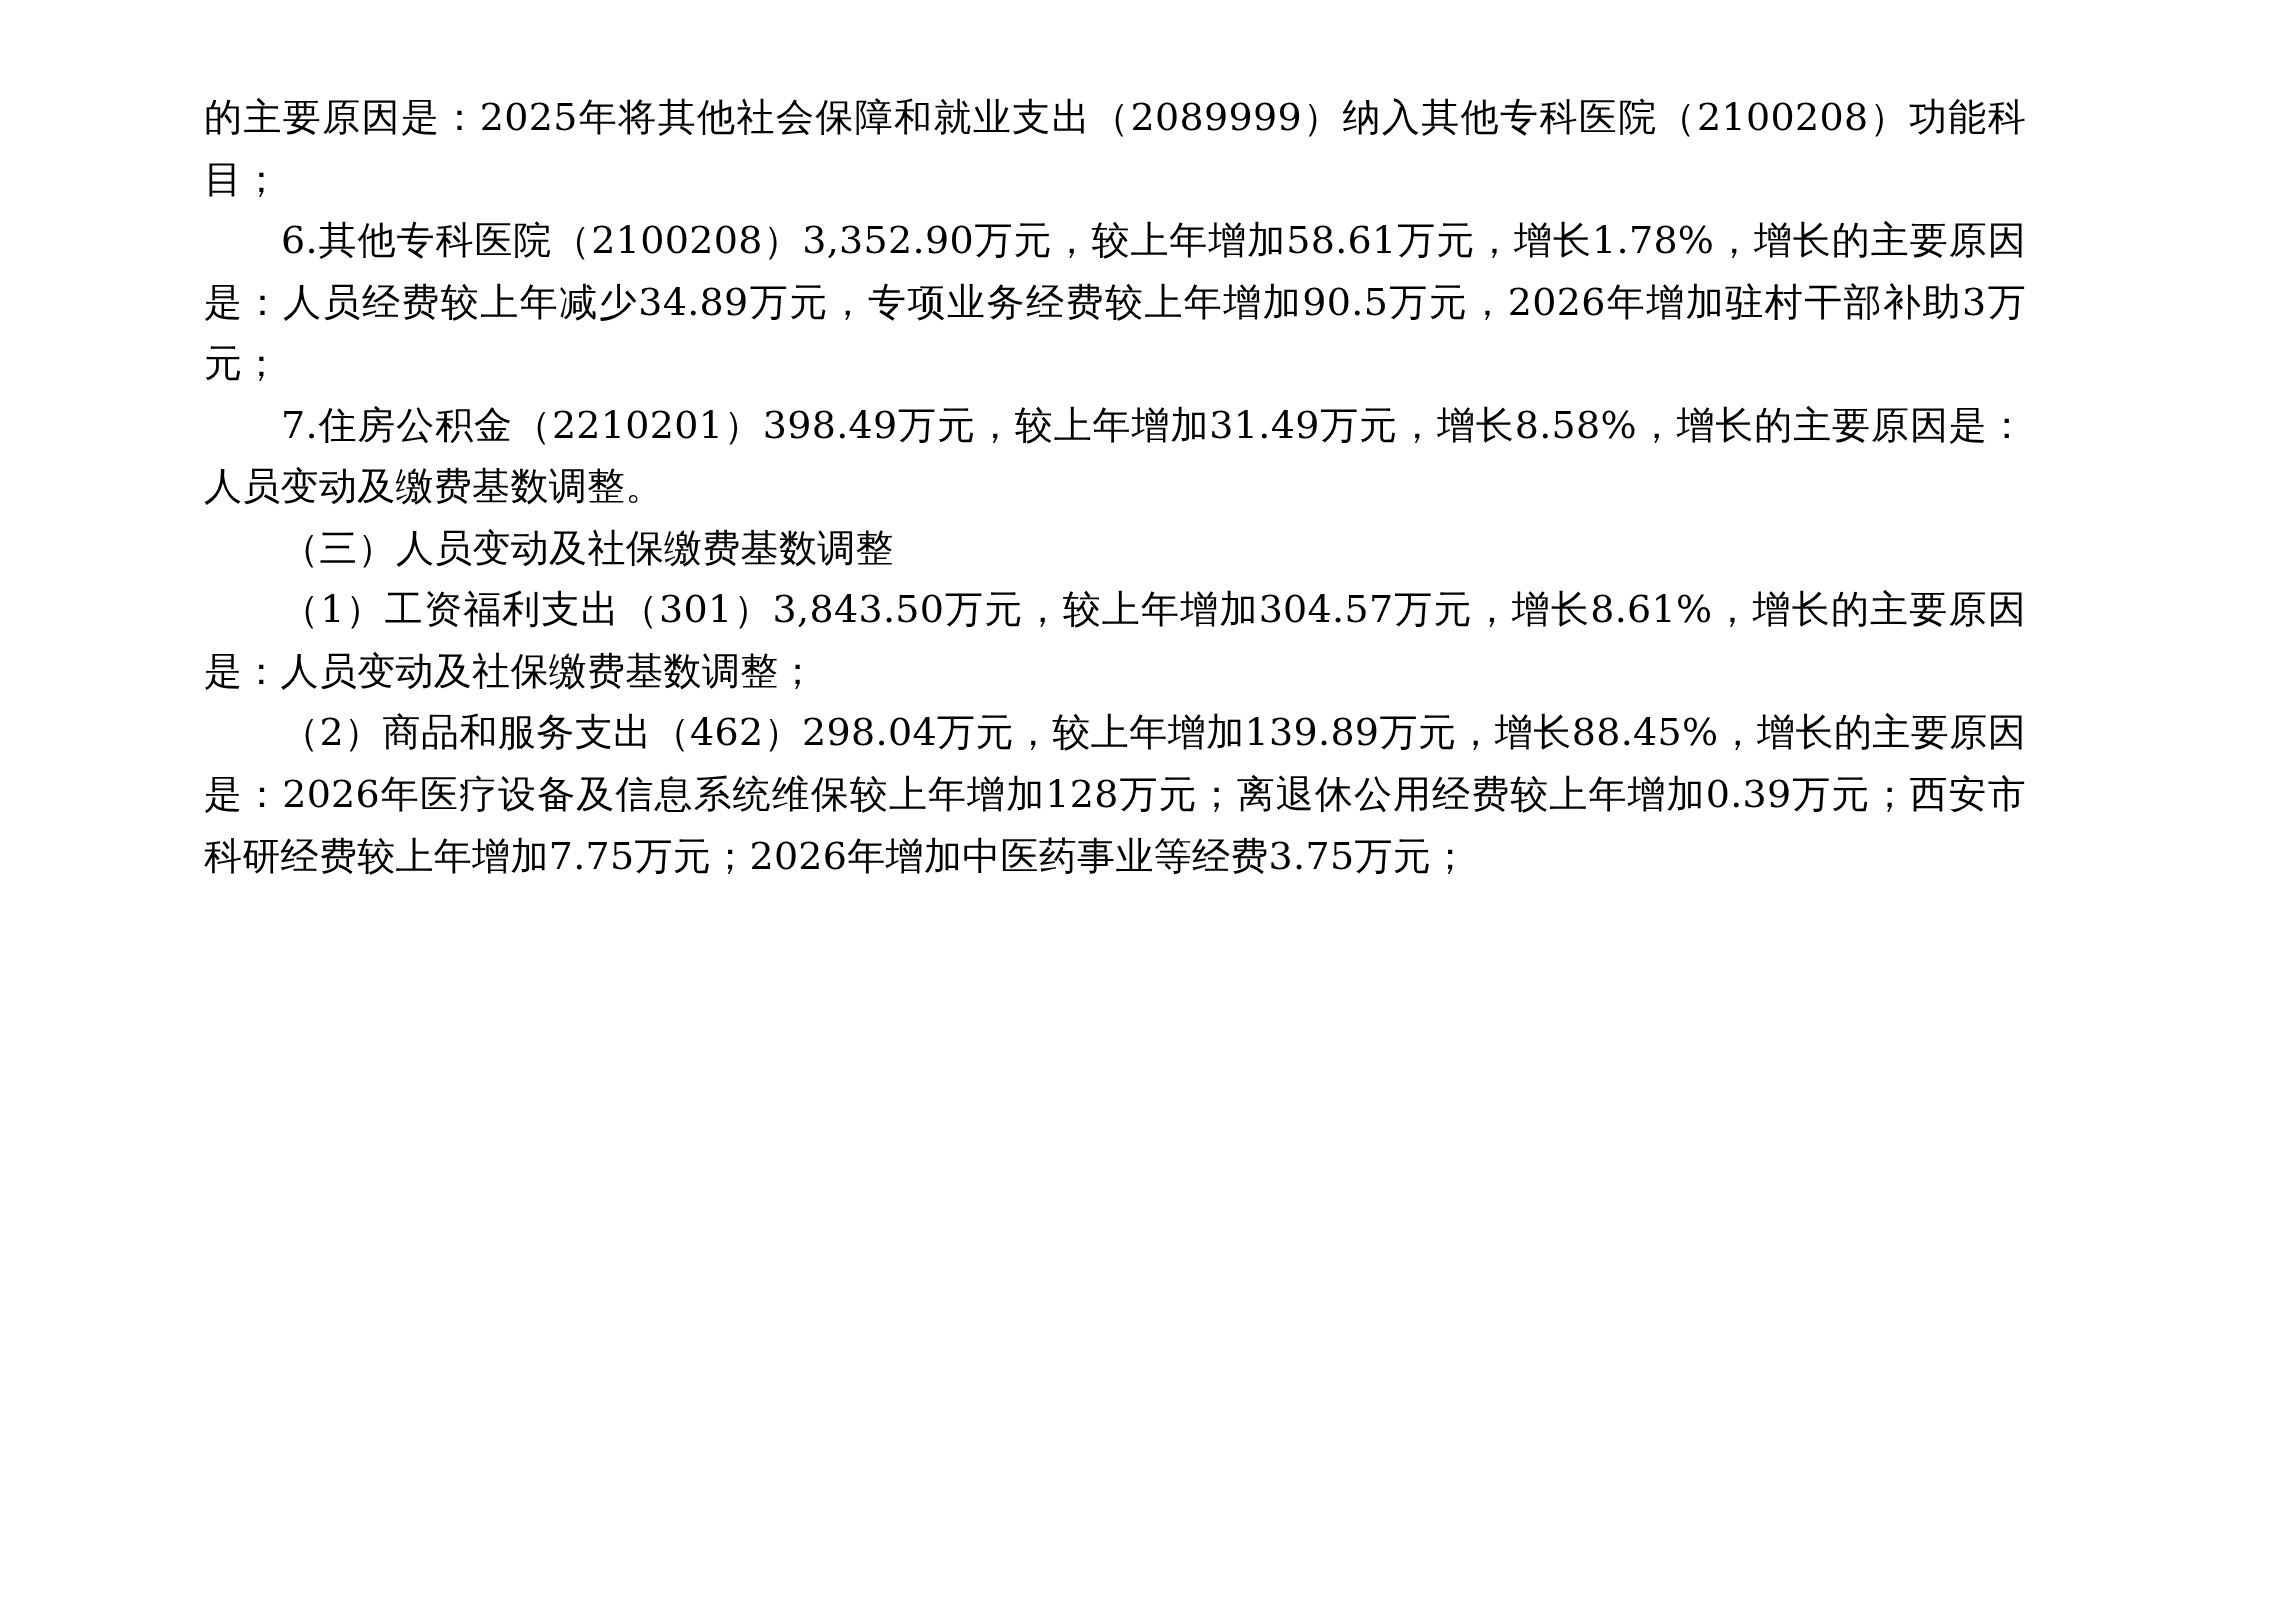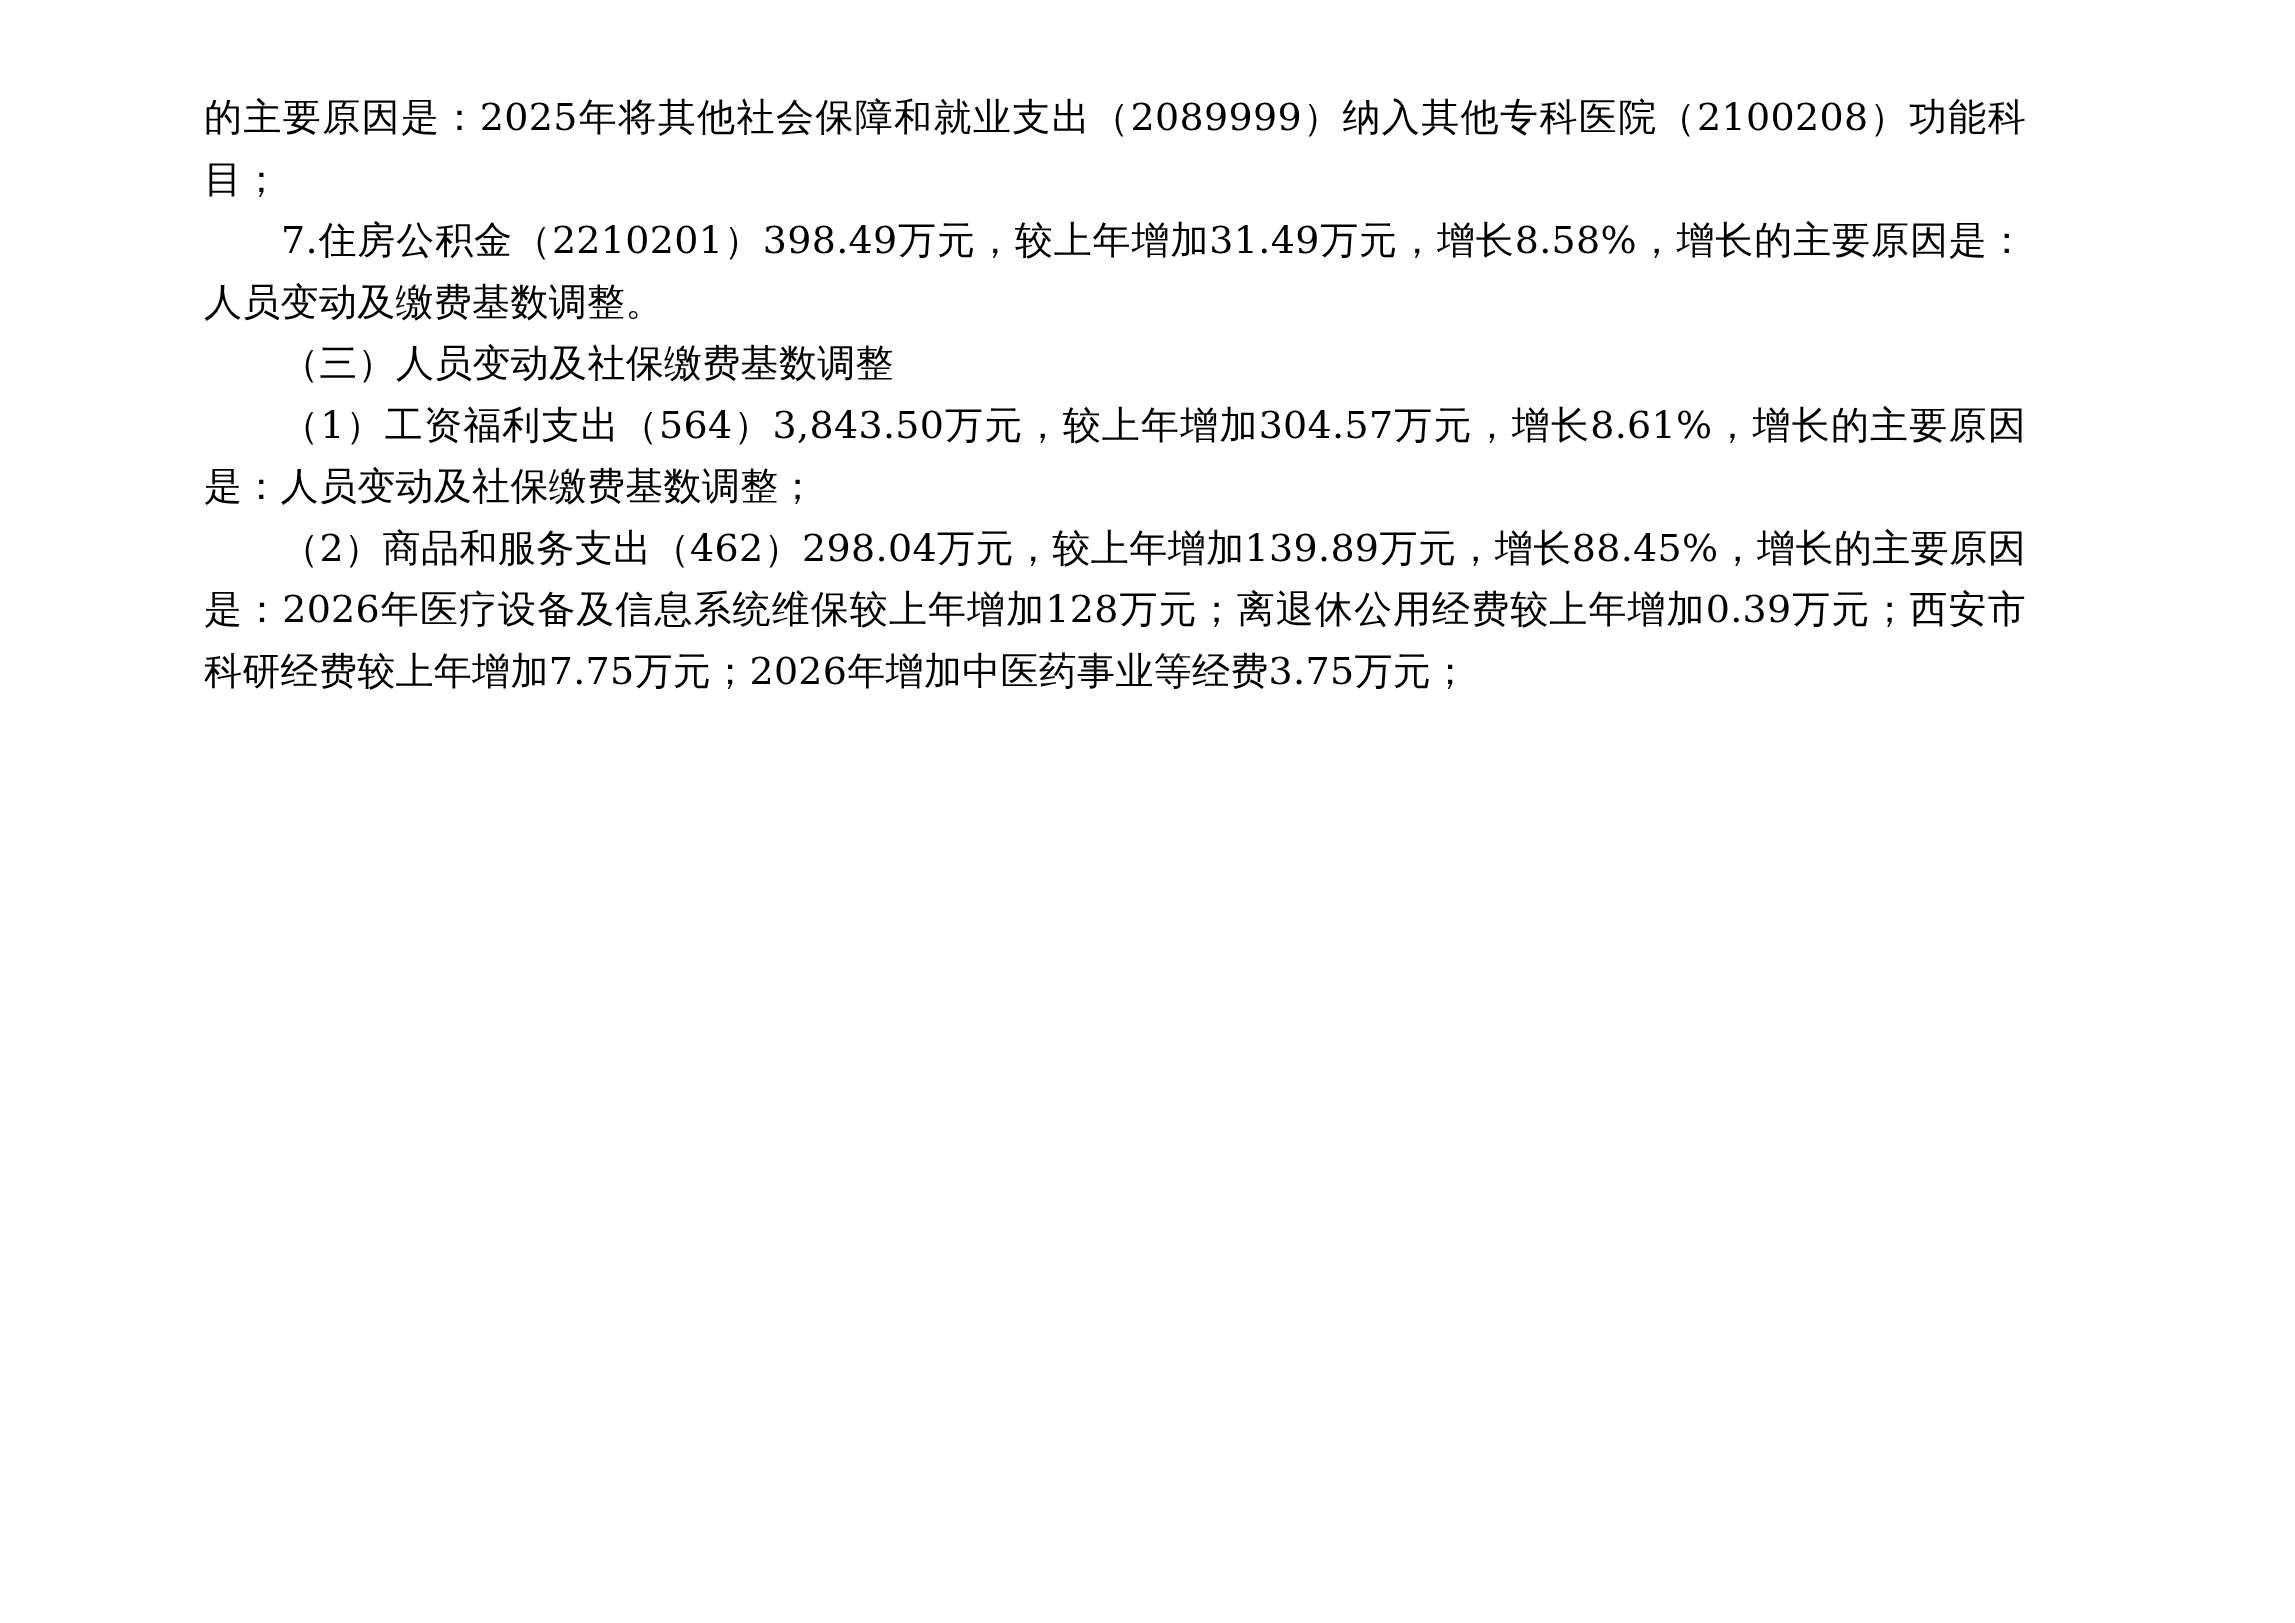--- a/index.html
+++ b/index.html
@@ -35,19 +35,20 @@
   p.indent {
     text-indent: 77px;
   }
 </style>
 </head>
 <body>
 
 <div class="page">
   <div class="doc-body">
     <p class="para">的主要原因是：2025年将其他社会保障和就业支出（2089999）纳入其他专科医院（2100208）功能科目；</p>
+    <p class="para indent">6.其他专科医院（2100208）3,352.90万元，较上年增加58.61万元，增长1.78%，增长的主要原因是：人员经费较上年减少34.89万元，专项业务经费较上年增加90.5万元，2026年增加驻村干部补助3万元；</p>
     <p class="para indent">7.住房公积金（2210201）398.49万元，较上年增加31.49万元，增长8.58%，增长的主要原因是：人员变动及缴费基数调整。</p>
     <p class="para indent">（三）人员变动及社保缴费基数调整</p>
-    <p class="para indent">（1）工资福利支出（564）3,843.50万元，较上年增加304.57万元，增长8.61%，增长的主要原因是：人员变动及社保缴费基数调整；</p>
+    <p class="para indent">（1）工资福利支出（301）3,843.50万元，较上年增加304.57万元，增长8.61%，增长的主要原因是：人员变动及社保缴费基数调整；</p>
     <p class="para indent">（2）商品和服务支出（462）298.04万元，较上年增加139.89万元，增长88.45%，增长的主要原因是：2026年医疗设备及信息系统维保较上年增加128万元；离退休公用经费较上年增加0.39万元；西安市科研经费较上年增加7.75万元；2026年增加中医药事业等经费3.75万元；</p>
   </div>
 </div>
 
 
 </body></html>

